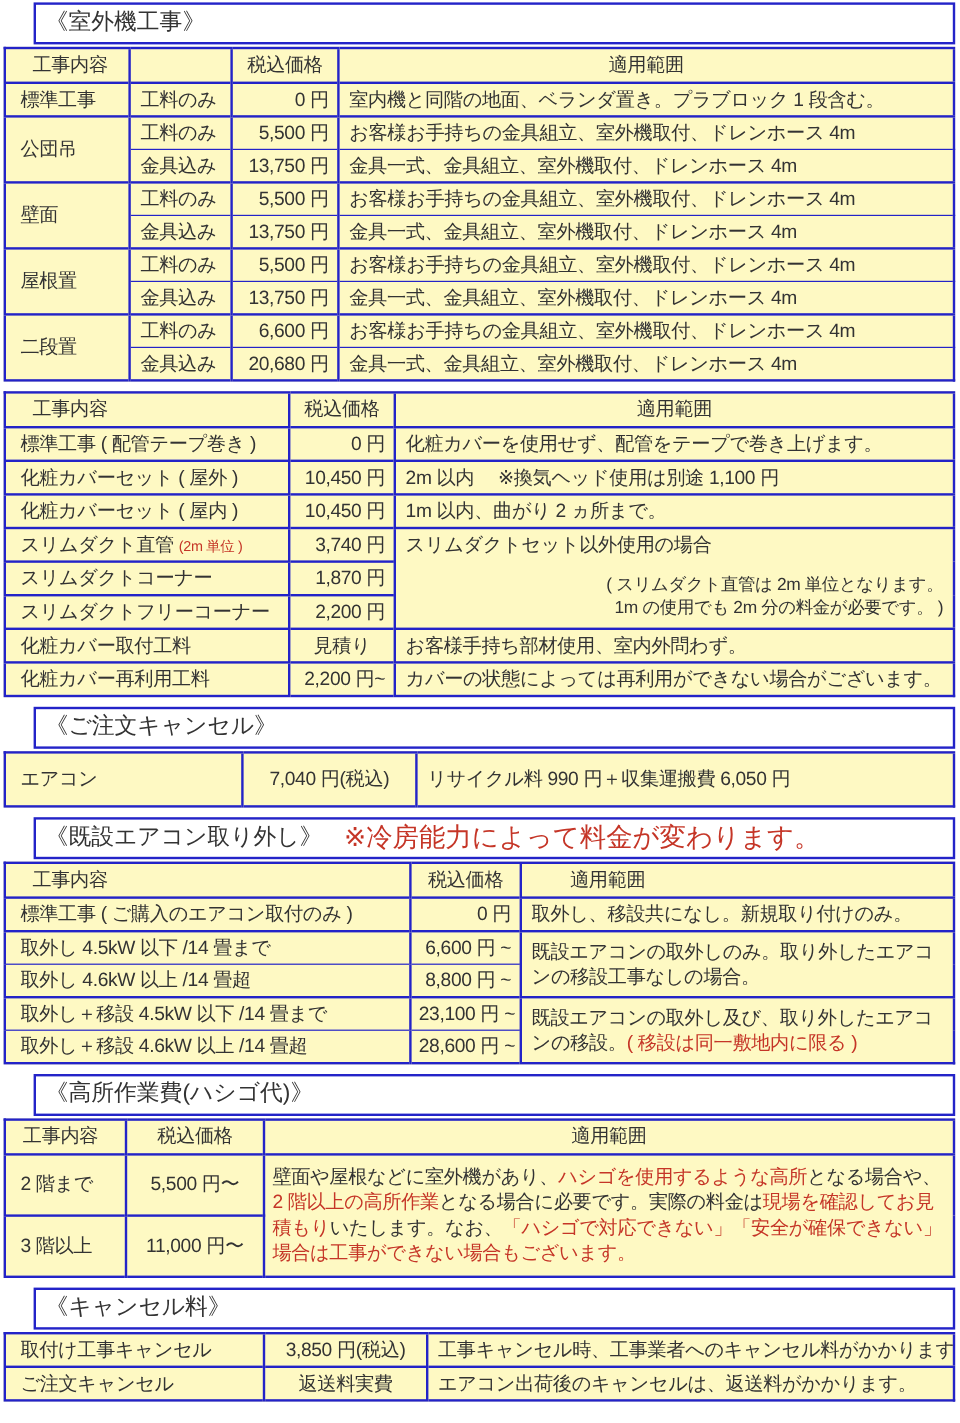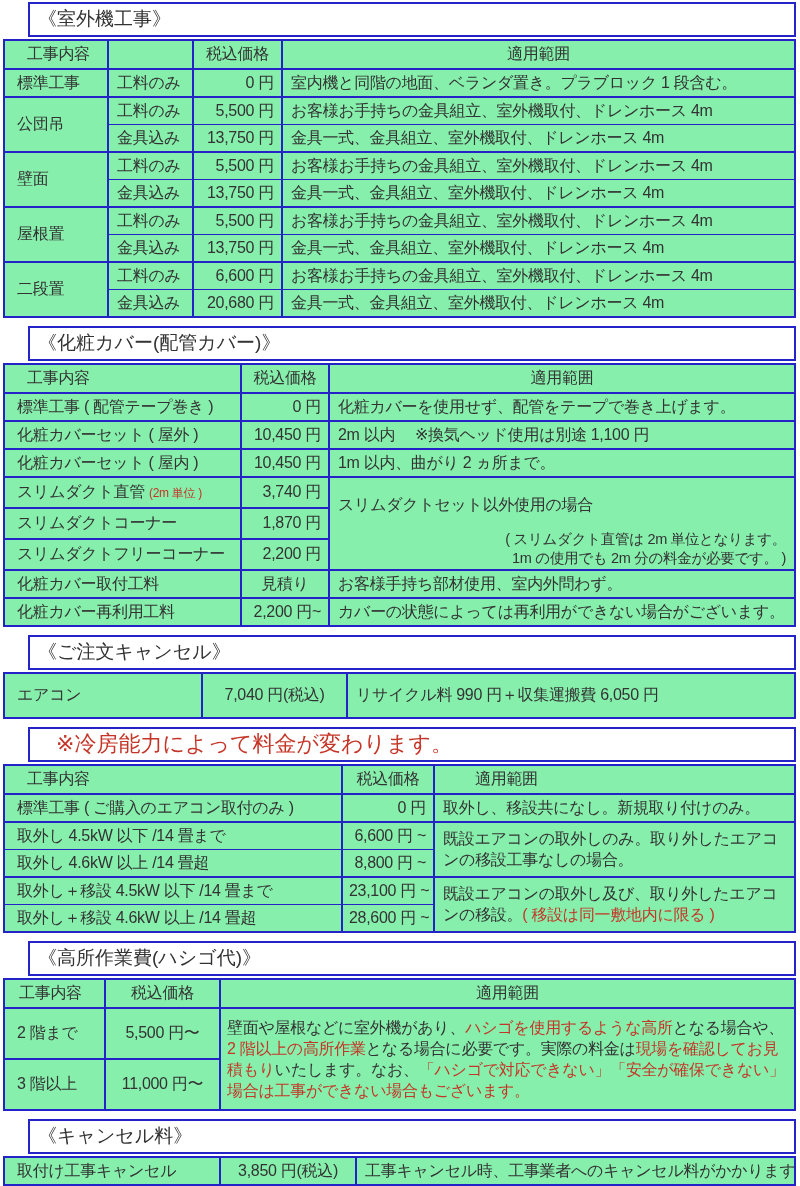--- a/index.html
+++ b/index.html
@@ -30,21 +30,21 @@
   .sec-title .note{
     color:var(--red);
     font-size:22px;
     margin-left:18px;
   }
   table{
     border-collapse:collapse;
     border:2px solid var(--blue);
     width:100%;
     table-layout:fixed;
-    background:#86efac;
+    background:#fef9c3;
   }
   td,th{
     border-left:2px solid var(--blue);
     border-top:2px solid var(--blue);
     font-weight:normal;
     font-size:16px;
     color:var(--text);
     padding:1px 6px;
     vertical-align:middle;
     letter-spacing:-0.3px;
@@ -57,21 +57,21 @@
   .hl{text-align:left;padding-left:22px;}
   .hc{text-align:center;}
   .lbl{text-align:left;padding-left:12px;}
   .opt{text-align:left;padding-left:8px;}
   .price{text-align:right;padding-right:7px;white-space:nowrap;}
   .pc{text-align:center;white-space:nowrap;}
   .range{text-align:left;padding-left:8px;}
   .nowrap{white-space:nowrap;}
   .red{color:var(--red);}
   .small-red{color:var(--red);font-size:12px;}
-  .merged-note{vertical-align:top;padding-top:17px;}
+  .merged-note{vertical-align:top;padding-top:3px;}
   .paren{
     text-align:right;
     font-size:14.5px;
     line-height:19px;
     margin-top:14px;
     padding-right:2px;
   }
   .para{
     font-size:16px;
     line-height:21px;
@@ -150,23 +150,20 @@
       <tr class="r thin">
         <td class="opt">金具込み</td>
         <td class="price">20,680 円</td>
         <td class="range nowrap">金具一式、金具組立、室外機取付、ドレンホース 4m</td>
       </tr>
     </tbody>
       </table>
   </div>
 
   <div class="section">
-    <div class="sec-title">
-      <span>《化粧カバー(配管カバー)》</span>
-    </div>
     <table>
       <colgroup>
           <col style="width:237px">
           <col style="width:88px">
           <col>
         </colgroup>
       <tbody>
           <tr class="h">
         <th class="hl">工事内容</th>
         <th class="hc">税込価格</th>
@@ -235,20 +232,21 @@
         <td class="lbl">エアコン</td>
         <td class="pc">7,040 円(税込)</td>
         <td class="range nowrap">リサイクル料 990 円＋収集運搬費 6,050 円</td>
       </tr>
     </tbody>
       </table>
   </div>
 
   <div class="section">
     <div class="sec-title">
+      <span>《既設エアコン取り外し》</span>
       <span class="note">※冷房能力によって料金が変わります。</span>
     </div>
     <table>
       <colgroup>
           <col style="width:338px">
           <col style="width:92px">
           <col>
         </colgroup>
       <tbody>
           <tr class="h">

